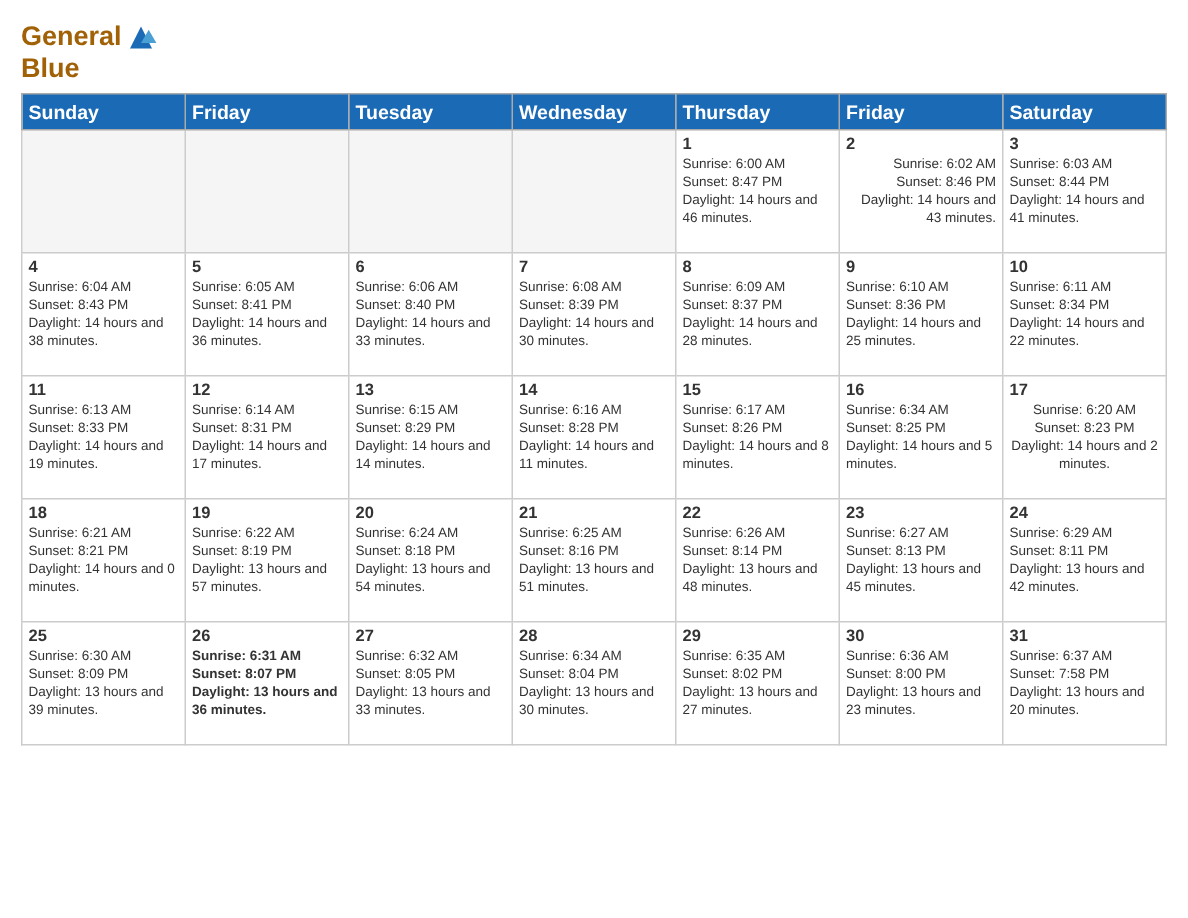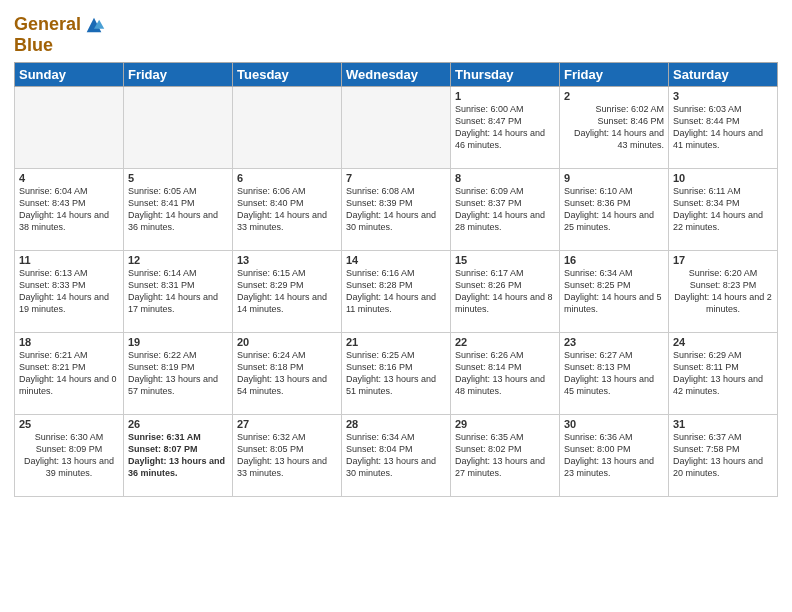--- a/index.html
+++ b/index.html
@@ -282,21 +282,21 @@
           <td>
             <span class="day-number">24</span>
             <div class="day-info" style="white-space: pre-line;">Sunrise: 6:29 AM
 Sunset: 8:11 PM
 Daylight: 13 hours and 42 minutes.</div>
           </td>
         </tr>
         <tr>
           <td>
             <span class="day-number">25</span>
-            <div class="day-info" style="white-space: pre-line; text-align: center;">Sunrise: 6:30 AM
+            <div class="day-info" style="white-space: pre-line;">Sunrise: 6:30 AM
 Sunset: 8:09 PM
 Daylight: 13 hours and 39 minutes.</div>
           </td>
           <td>
             <span class="day-number">26</span>
             <div class="day-info" style="white-space: pre-line; font-weight: bold;">Sunrise: 6:31 AM
 Sunset: 8:07 PM
 Daylight: 13 hours and 36 minutes.</div>
           </td>
           <td>

